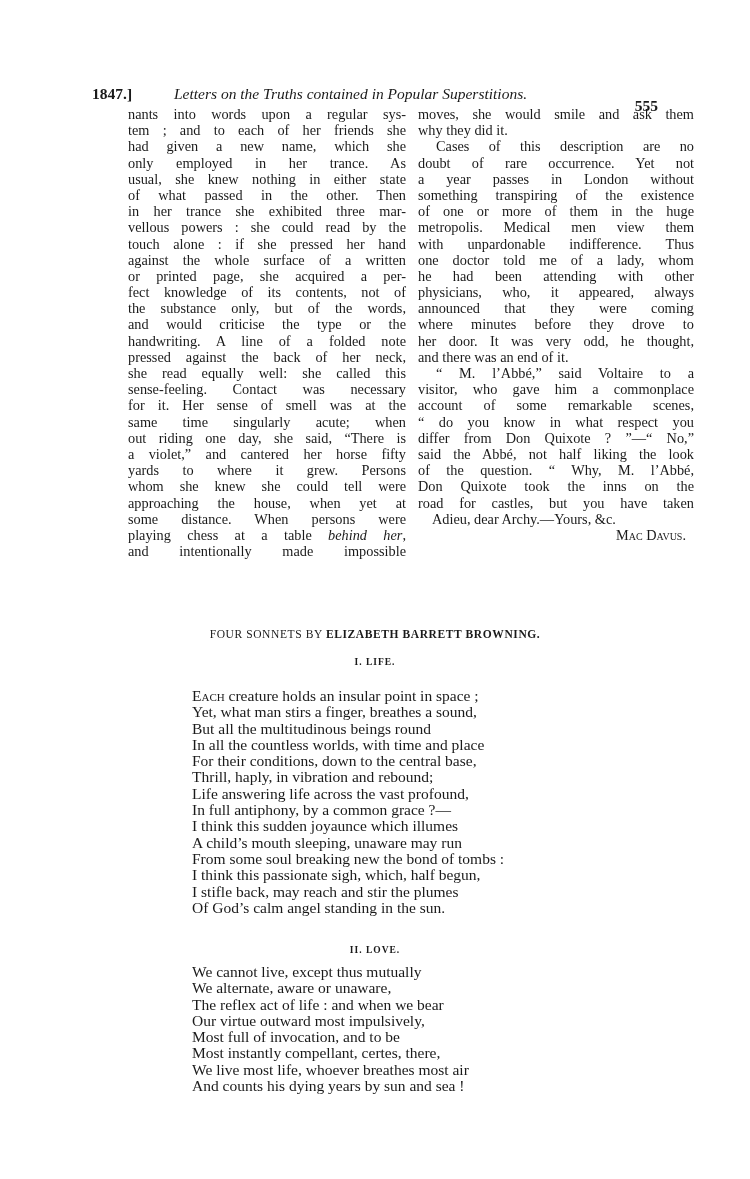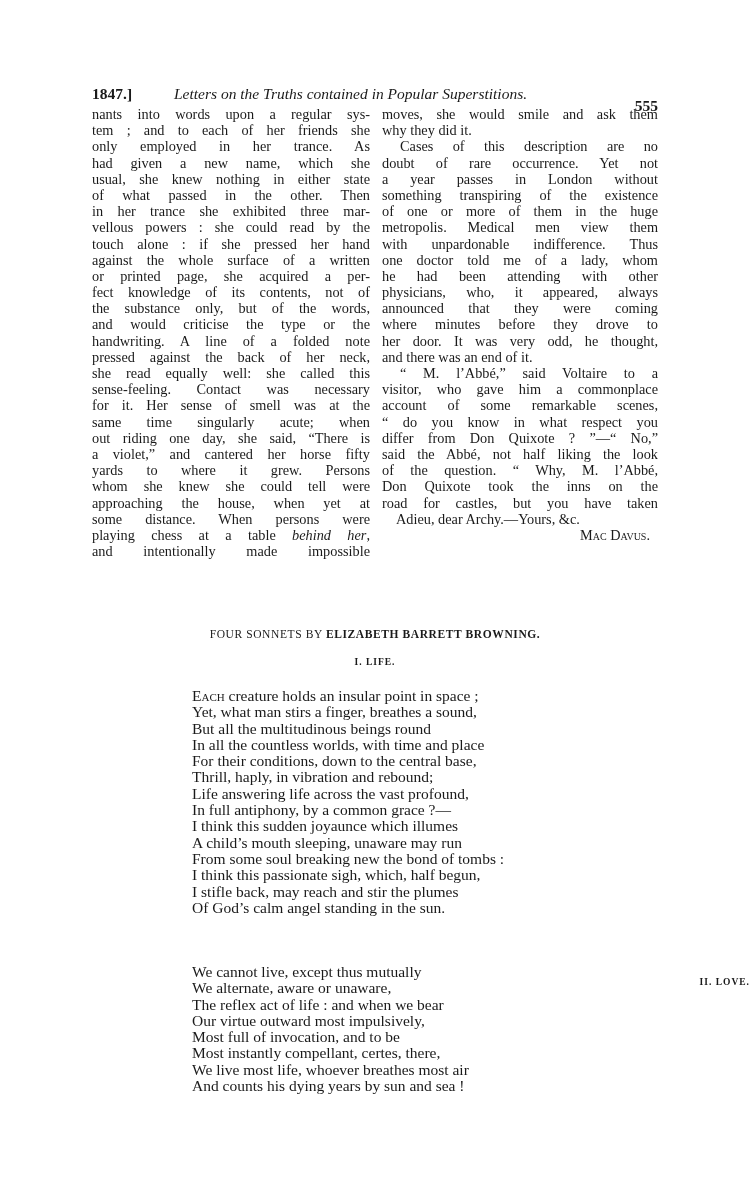--- a/index.html
+++ b/index.html
@@ -13,21 +13,21 @@
   .running-head {
     position: absolute; left: 92px; top: 84px; width: 566px; height: 20px;
     font-size: 15.5px; line-height: 20px;
   }
   .running-head .year { position: absolute; left: 0; top: 0; font-weight: bold; }
   .running-head .title { position: absolute; left: 82px; top: 0; font-style: italic; }
   .running-head .pageno { position: absolute; right: 0; top: 12px; font-weight: bold; }
 
   .col {
     position: absolute; top: 106px;
-    font-size: 14.3px; line-height: 16.2px;
+    font-size: 14.3px; line-height: 16.2px; margin-left: 36px;
   }
   .col-left { left: 92px; width: 278px; }
   .col-right { left: 382px; width: 276px; }
   .line { display: block; white-space: nowrap; text-align: justify; text-align-last: justify; height: 16.2px; }
   .line.last { text-align-last: left; }
   .line.indent { padding-left: 18px; }
   .line.sig { text-align-last: right; padding-right: 8px; font-variant: small-caps; }
   .line.adieu { text-align-last: left; padding-left: 14px; }
   em { font-style: italic; }
 
@@ -54,22 +54,22 @@
 
   <div class="running-head">
     <span class="year">1847.]</span>
     <span class="title">Letters on the Truths contained in Popular Superstitions.</span>
     <span class="pageno">555</span>
   </div>
 
   <div class="col col-left">
     <span class="line">nants into words upon a regular sys-</span>
     <span class="line">tem ; and to each of her friends she</span>
+    <span class="line">had given a new name, which she</span>
     <span class="line">only employed in her trance. As</span>
-    <span class="line">had given a new name, which she</span>
     <span class="line">usual, she knew nothing in either state</span>
     <span class="line">of what passed in the other. Then</span>
     <span class="line">in her trance she exhibited three mar-</span>
     <span class="line">vellous powers : she could read by the</span>
     <span class="line">touch alone : if she pressed her hand</span>
     <span class="line">against the whole surface of a written</span>
     <span class="line">or printed page, she acquired a per-</span>
     <span class="line">fect knowledge of its contents, not of</span>
     <span class="line">the substance only, but of the words,</span>
     <span class="line">and would criticise the type or the</span>
@@ -133,21 +133,21 @@
     <span class="verse">Life answering life across the vast profound,</span>
     <span class="verse">In full antiphony, by a common grace ?—</span>
     <span class="verse">I think this sudden joyaunce which illumes</span>
     <span class="verse">A child’s mouth sleeping, unaware may run</span>
     <span class="verse">From some soul breaking new the bond of tombs :</span>
     <span class="verse">I think this passionate sigh, which, half begun,</span>
     <span class="verse">I stifle back, may reach and stir the plumes</span>
     <span class="verse">Of God’s calm angel standing in the sun.</span>
   </div>
 
-  <div class="sonnet-heading" style="top:976px;text-align:right;">II. LOVE.</div>
+  <div class="sonnet-heading" style="top:944px;">II. LOVE.</div>
 
   <div class="poem" style="top:964px;">
     <span class="verse">We cannot live, except thus mutually</span>
     <span class="verse">We alternate, aware or unaware,</span>
     <span class="verse">The reflex act of life : and when we bear</span>
     <span class="verse">Our virtue outward most impulsively,</span>
     <span class="verse">Most full of invocation, and to be</span>
     <span class="verse">Most instantly compellant, certes, there,</span>
     <span class="verse">We live most life, whoever breathes most air</span>
     <span class="verse">And counts his dying years by sun and sea !</span>

